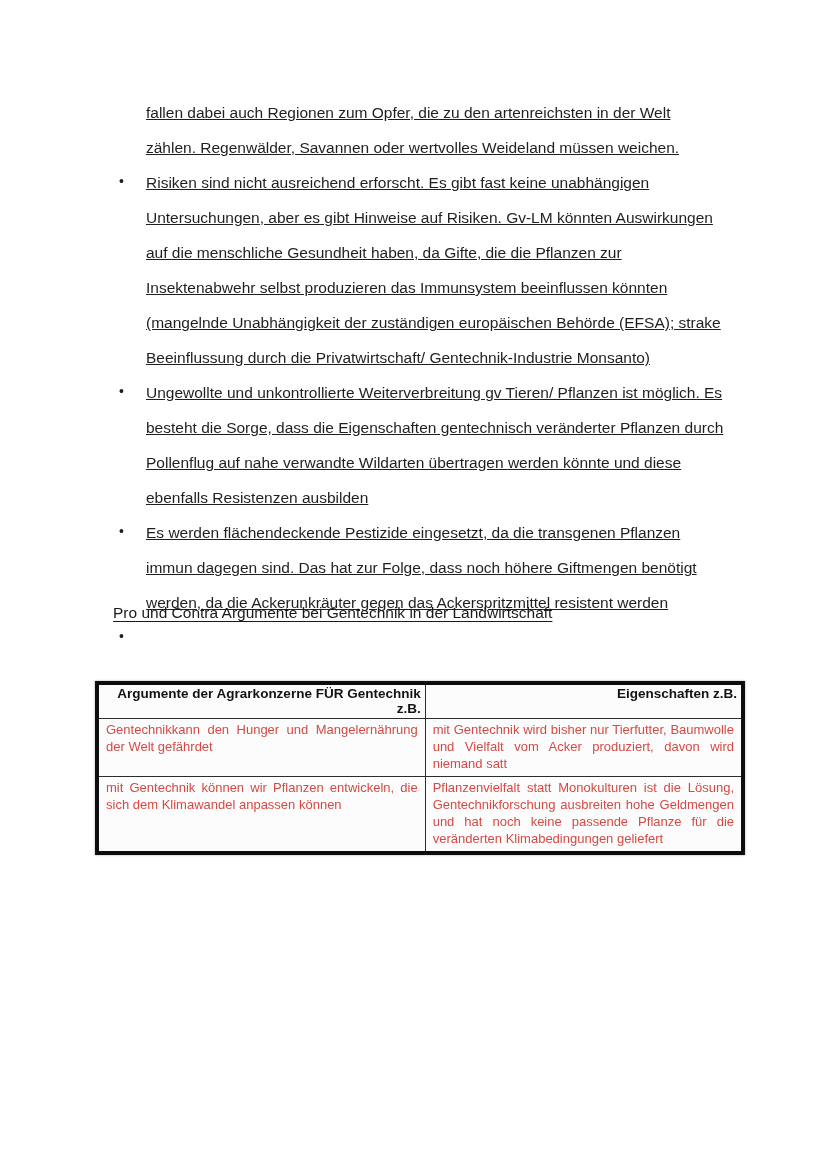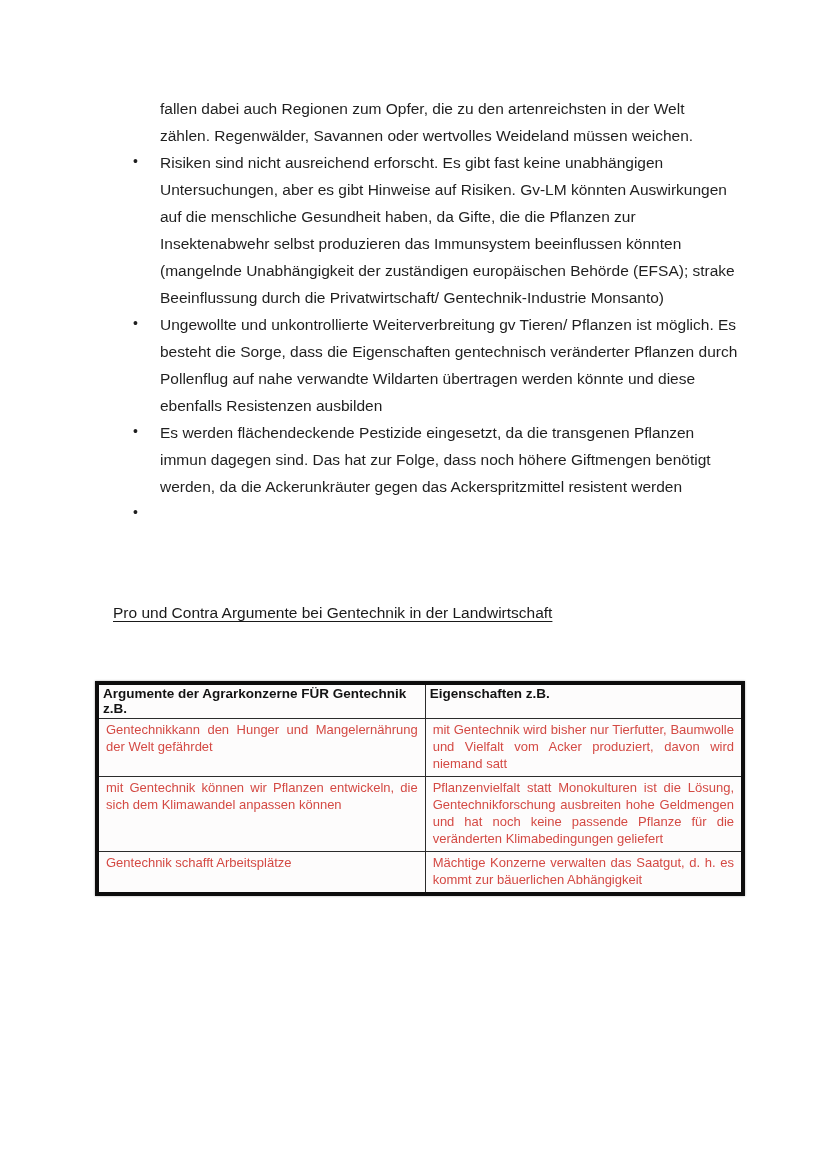--- a/index.html
+++ b/index.html
@@ -7,26 +7,27 @@
     position: relative;
     width: 828px;
     height: 1171px;
     background: #ffffff;
     font-family: "Liberation Sans", sans-serif;
     color: var(--body-text, #1f1f1f);
     overflow: hidden;
   }
   .doc-text {
     position: absolute;
-    left: 160px;
+    left: 146px;
     top: 95px;
     width: 578px;
     font-size: 15.5px;
-    line-height: 27px;
+    line-height: 35px;
     color: var(--body-text, #1f1f1f);
+    text-decoration: underline;
   }
   .cont { margin: 0; }
   .bullets { margin: 0; padding: 0; list-style: none; }
   .bullets li { position: relative; margin: 0; }
   .bullet-marker {
     position: absolute;
     left: -27px;
     top: -1px;
     font-size: 14px;
   }
@@ -54,21 +55,21 @@
   }
   .pc-table col.pro-col { width: 50.8%; }
   .pc-table col.contra-col { width: 49.2%; }
   .pc-table th, .pc-table td {
     border: 1.5px solid #2b2b2b;
     vertical-align: top;
   }
   .pc-table th {
     font-size: 13.5px;
     font-weight: 700;
-    text-align: left;
+    text-align: right;
     color: #131313;
     padding: 1px 4px 2px;
   }
   .pc-table td {
     font-size: 13px;
     line-height: 17px;
     padding: 2px 7px 4px;
     color: var(--table-text-red, #d44a44);
     text-align: justify;
   }
@@ -115,20 +116,16 @@
     </thead>
     <tbody>
       <tr>
         <td>Gentechnikkann den Hunger und Mangelernährung der Welt gefährdet</td>
         <td>mit Gentechnik wird bisher nur Tierfutter, Baumwolle und Vielfalt vom Acker produziert, davon wird niemand satt</td>
       </tr>
       <tr>
         <td>mit Gentechnik können wir Pflanzen entwickeln, die sich dem Klimawandel anpassen können</td>
         <td>Pflanzenvielfalt statt Monokulturen ist die Lösung, Gentechnikforschung ausbreiten hohe Geldmengen und hat noch keine passende Pflanze für die veränderten Klimabedingungen geliefert</td>
       </tr>
-      <tr>
-        <td>Gentechnik schafft Arbeitsplätze</td>
-        <td>Mächtige Konzerne verwalten das Saatgut, d. h. es kommt zur bäuerlichen Abhängigkeit</td>
-      </tr>
     </tbody>
   </table>
 
 </div>
 
 </body></html>

